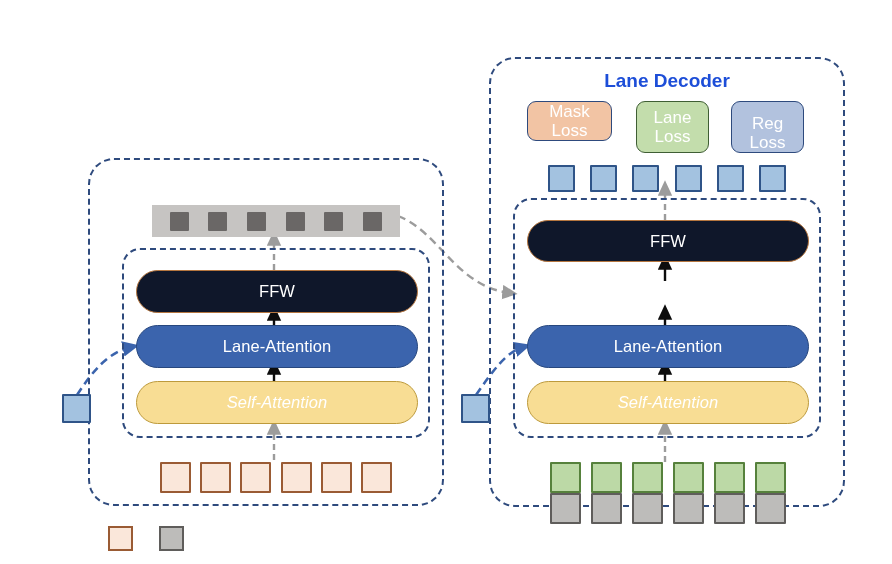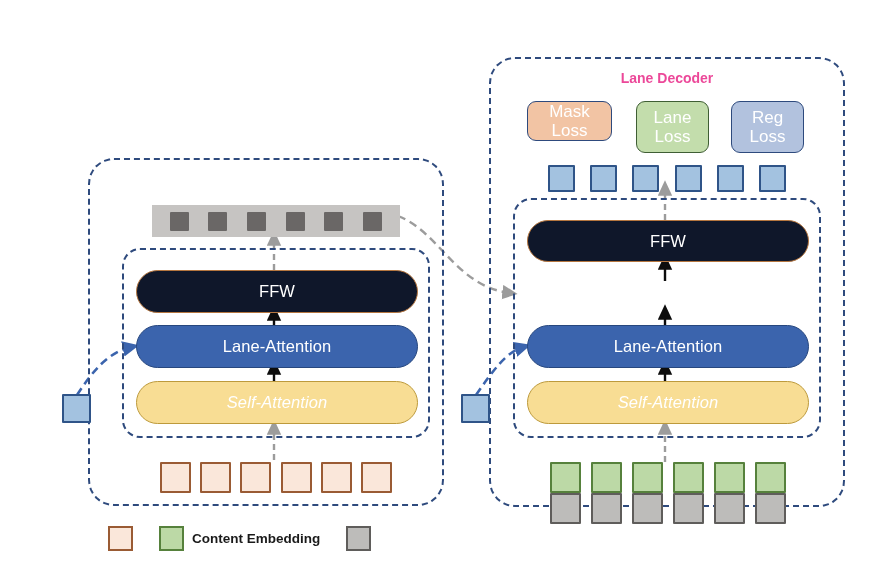--- a/index.html
+++ b/index.html
@@ -26,23 +26,23 @@
     background: transparent;
   }
   .inner-box {
     border: 2.2px dashed #2e4a7d;
     border-radius: 18px;
     background: transparent;
   }
 
   
   .section-title {
-    font-size: 14px;
+    font-size: 19px;
     font-weight: bold;
-    color: #ec4899;
+    color: #1d4ed8;
     text-align: center;
     white-space: nowrap;
   }
 
   
   .layer-bar {
     border-radius: 999px;
     display: flex;
     align-items: center;
     justify-content: center;
@@ -63,21 +63,21 @@
     display: flex;
     flex-direction: column;
     align-items: center;
     justify-content: center;
     color: #ffffff;
     font-size: 17px;
     line-height: 1.12;
   }
   .loss-mask  { background: #f2c4a4; }
   .loss-class { background: #c3ddac; border-color: #3f5e34; }
-  .loss-reg   { background: #b2c2de; }
+  .loss-reg   { background: #b2c2de; justify-content: flex-end; }
 
   
   .tok { border-radius: 1px; }
   .tok-bev     { background: #a3c2e0; border: 2px solid #2f5488; }
   .tok-poly    { background: #fae7da; border: 2px solid #9a5b34; }
   .tok-content { background: #bcd9a6; border: 2px solid #56813c; }
   .tok-pos     { background: #bdbcba; border: 2px solid #5f5d5b; }
   .tok-dark    { background: #6a6766; }
 
   
@@ -251,22 +251,18 @@
       <span class="tok tok-pos" style="width:27px;height:27px;"></span>
     </span>
   </div>
 
   <div class="abs tok tok-bev" style="left:461px; top:394px; width:29px; height:29px;"></div>
 
   <div id="legend" style="left:108px; top:525px; width:740px; height:26px;">
     <div class="legend-item" style="margin-right:26px;">
       <span class="legend-swatch tok-poly"></span>
     </div>
-    <div class="legend-item" style="margin-right:26px;">
-      <span class="legend-swatch tok-content"></span>
-      <span class="legend-label">Content Embedding</span>
-    </div>
     <div class="legend-item">
       <span class="legend-swatch tok-pos"></span>
     </div>
   </div>
 
 </div>
 
 </body></html>

